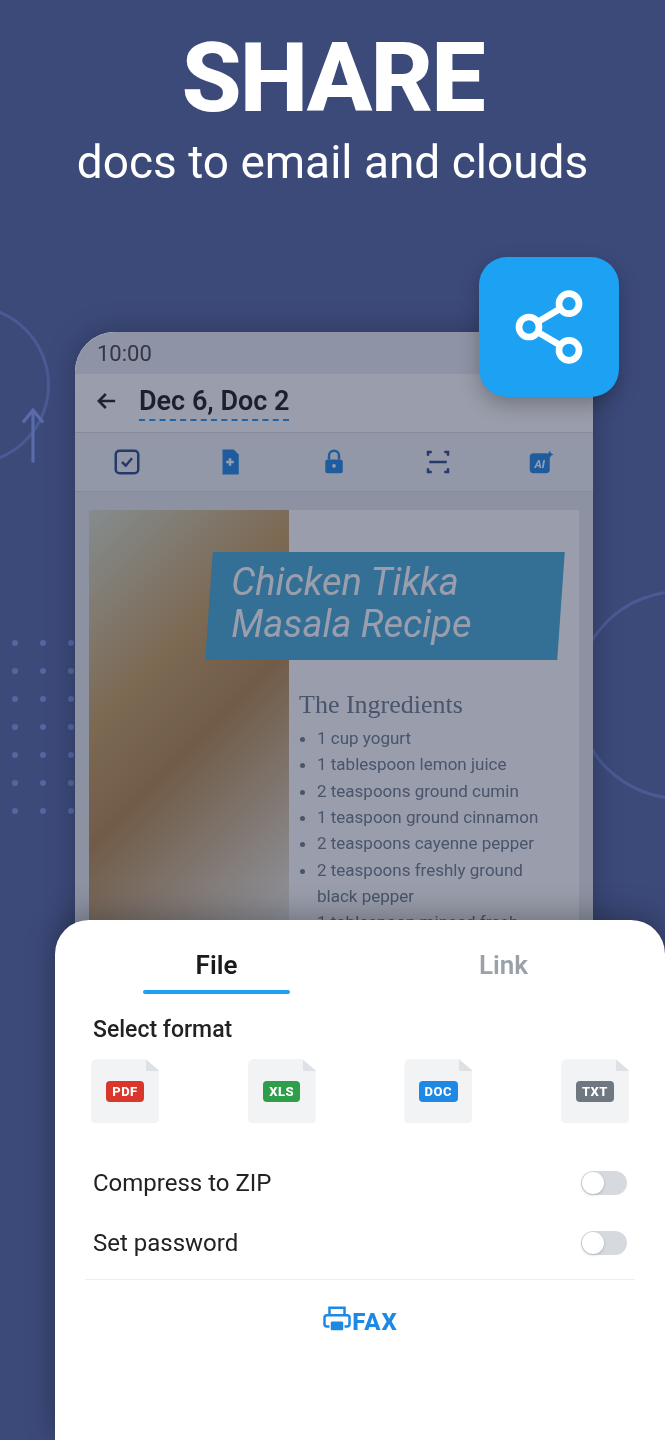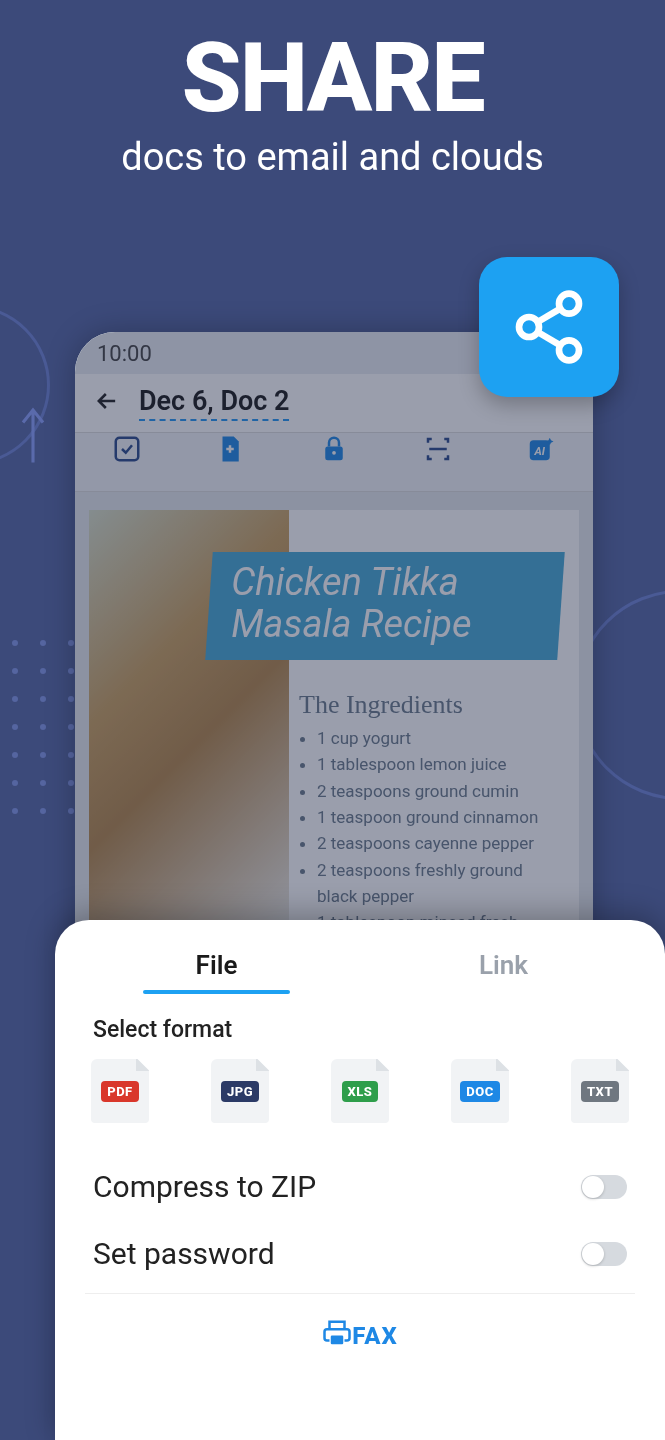--- a/index.html
+++ b/index.html
@@ -7,33 +7,33 @@
 
 
 .deco-circle-left { position:absolute; width:160px; height:160px; border:3px solid #4a5a95; border-radius:50%; left:-110px; top:305px; }
 .deco-circle-right { position:absolute; width:210px; height:210px; border:3px solid #4a5a95; border-radius:50%; right:-120px; top:590px; }
 .deco-arrow { position:absolute; left:18px; top:400px; color:#5a6aab; }
 .deco-arrow svg { width:30px; height:70px; }
 .deco-dots { position:absolute; left:12px; top:640px; display:grid; grid-template-columns:repeat(4,1fr); grid-template-rows:repeat(7,1fr); gap:22px; }
 .deco-dots span { width:6px; height:6px; background:#5565a0; border-radius:50%; }
 
 .hero-title { text-align:center; color:#fff; font-size:97px; font-weight:800; letter-spacing:-2px; margin-top:30px; line-height:1; }
-.hero-sub { text-align:center; color:#fff; font-size:38px; font-weight:400; margin-top:8px; }
+.hero-sub { text-align:center; color:#fff; font-size:46px; font-weight:400; margin-top:8px; }
 
 
 .share-badge { position:absolute; right:46px; top:257px; width:140px; height:140px; background:#1da1f2; border-radius:28px; display:flex; align-items:center; justify-content:center; box-shadow:0 8px 20px rgba(0,0,0,.25); z-index:10; }
 .share-badge svg { width:80px; height:80px; }
 
 
 .phone { position:absolute; left:75px; top:332px; width:518px; height:1424px; background:#e9edf2; border-radius:40px 40px 0 0; overflow:hidden; box-shadow:0 0 30px rgba(0,0,0,.25); }
 .status-bar { height:42px; display:flex; align-items:center; padding:0 22px; font-size:22px; color:#444; background:#e9edf2; }
 .app-header { height:58px; display:flex; align-items:center; padding:0 18px; background:#fff; gap:18px; }
 .back-arrow svg { width:28px; height:28px; }
 .doc-title { font-size:27px; font-weight:600; color:#1a1a1a; border-bottom:2px dashed #2196f3; padding-bottom:2px; }
-.toolbar { height:60px; display:flex; justify-content:space-around; background:#f2f5f8; border-top:1px solid #ddd; border-bottom:1px solid #ddd;font-style:italic; }
+.toolbar { height:60px; display:flex; align-items:center; justify-content:space-around; background:#f2f5f8; border-top:1px solid #ddd; border-bottom:1px solid #ddd;font-style:italic; }
 .toolbar-icon { width:32px; height:32px; display:flex; align-items:center; justify-content:center; }
 .toolbar-icon svg { width:30px; height:30px; }
 
 .doc-canvas { background:#e5e9ed; padding:18px 14px 0 14px; flex:1; }
 .doc-page { background:#fff; height:700px; position:relative; overflow:hidden; }
 .recipe-photo { position:absolute; left:0; top:0; width:200px; height:420px; background:linear-gradient(135deg,#d8dfc9 0%,#c9a05e 35%,#b4874a 55%,#efefea 100%); }
 .recipe-title-box { position:absolute; left:120px; top:42px; right:18px; background:#45a9d6; color:#fff; padding:10px 22px 14px 22px; font-family:"Brush Script MT",cursive; font-style:italic; font-size:38px; line-height:1.1; transform:skewX(-4deg); }
 .recipe-title-box span { display:inline-block; transform:skewX(4deg); }
 .ingredients-head { position:absolute; left:210px; top:180px; font-family:Georgia,serif; font-size:26px; color:#6a7a8a; font-weight:500; }
 .ingredients-list { position:absolute; left:210px; top:215px; right:18px; color:#6a7a8a; font-size:17px; line-height:1.55; }
@@ -46,25 +46,25 @@
 .phone-inner { position:absolute; inset:0; display:flex; flex-direction:column; }
 
 
 .sheet { position:absolute; left:55px; right:0; bottom:0; height:520px; width:610px; background:#fff; border-radius:34px 34px 0 0; padding:18px 30px 0 30px; box-shadow:0 -6px 30px rgba(0,0,0,.28); z-index:20; }
 .sheet-tabs { display:flex;gap:24px; }
 .sheet-tab { flex:1; text-align:center; padding:12px 0 14px; font-size:26px; font-weight:600; color:#9aa1ab; position:relative; }
 .sheet-tab.active { color:#1a1a1a; }
 .sheet-tab.active::after { content:""; position:absolute; left:58px; right:58px; bottom:0; height:4px; background:#1da1f2; border-radius:2px; }
 .sheet-section-label { font-size:23px; color:#222; margin:22px 0 16px 8px; font-weight:500; }
 .format-row { display:flex; justify-content:space-between; padding:0 6px; margin-bottom:30px; }
-.format-item { width:58px; height:64px; background:#f1f3f5; border-radius:6px 6px 4px 4px; position:relative; clip-path:polygon(0 0,80% 0,100% 18%,100% 100%,0 100%); display:flex; align-items:center; justify-content:center; }
+.format-item { width:68px; height:64px; background:#f1f3f5; border-radius:6px 6px 4px 4px; position:relative; clip-path:polygon(0 0,80% 0,100% 18%,100% 100%,0 100%); display:flex; align-items:center; justify-content:center; }
 .format-item::before { content:""; position:absolute; top:0; right:0; width:13px; height:12px; background:#dde1e5; }
 .format-badge { padding:3px 6px; border-radius:4px; font-size:13px; font-weight:800; color:#fff; letter-spacing:.5px; }
 .bg-pdf{background:#d9372b;} .bg-jpg{background:#2b3a66;} .bg-doc{background:#1e88e5;} .bg-xls{background:#2e9e4b;} .bg-txt{background:#6f7780;}
-.option-row { display:flex; align-items:center; justify-content:space-between; padding:16px 8px; font-size:30px; color:#222; }
+.option-row { display:flex; align-items:center; justify-content:space-between; padding:16px 8px; font-size:24px; color:#222; }
 .toggle { width:46px; height:24px; background:#d6dadf; border-radius:12px; position:relative; }
 .toggle::after { content:""; position:absolute; width:22px; height:22px; background:#fff; border-radius:50%; top:1px; left:1px; box-shadow:0 1px 3px rgba(0,0,0,.2); }
 .fax-btn { display:flex; align-items:center; justify-content:center; padding:24px 0 14px; color:#1e88e5; font-size:24px; font-weight:800; letter-spacing:1px; border-top:1px solid #eee; margin-top:6px; }
 .fax-btn svg { width:30px; height:30px; }
 </style>
 </head>
 <body>
 
 <div class="deco-circle-left"></div>
 <div class="deco-circle-right"></div>
@@ -188,23 +188,20 @@
   <div class="sheet-tabs">
     <div class="sheet-tab active">File</div>
     <div class="sheet-tab">Link</div>
   </div>
   <div class="sheet-section-label">Select format</div>
   <div class="format-row">
     <div class="format-item">
         <span class="format-badge bg-pdf">PDF</span>
       </div>
     <div class="format-item">
-        <span class="format-badge bg-jpg">JPG</span>
-      </div>
-    <div class="format-item">
         <span class="format-badge bg-xls">XLS</span>
       </div>
     <div class="format-item">
         <span class="format-badge bg-doc">DOC</span>
       </div>
     <div class="format-item">
         <span class="format-badge bg-txt">TXT</span>
       </div>
   </div>
   <div class="option-row">

